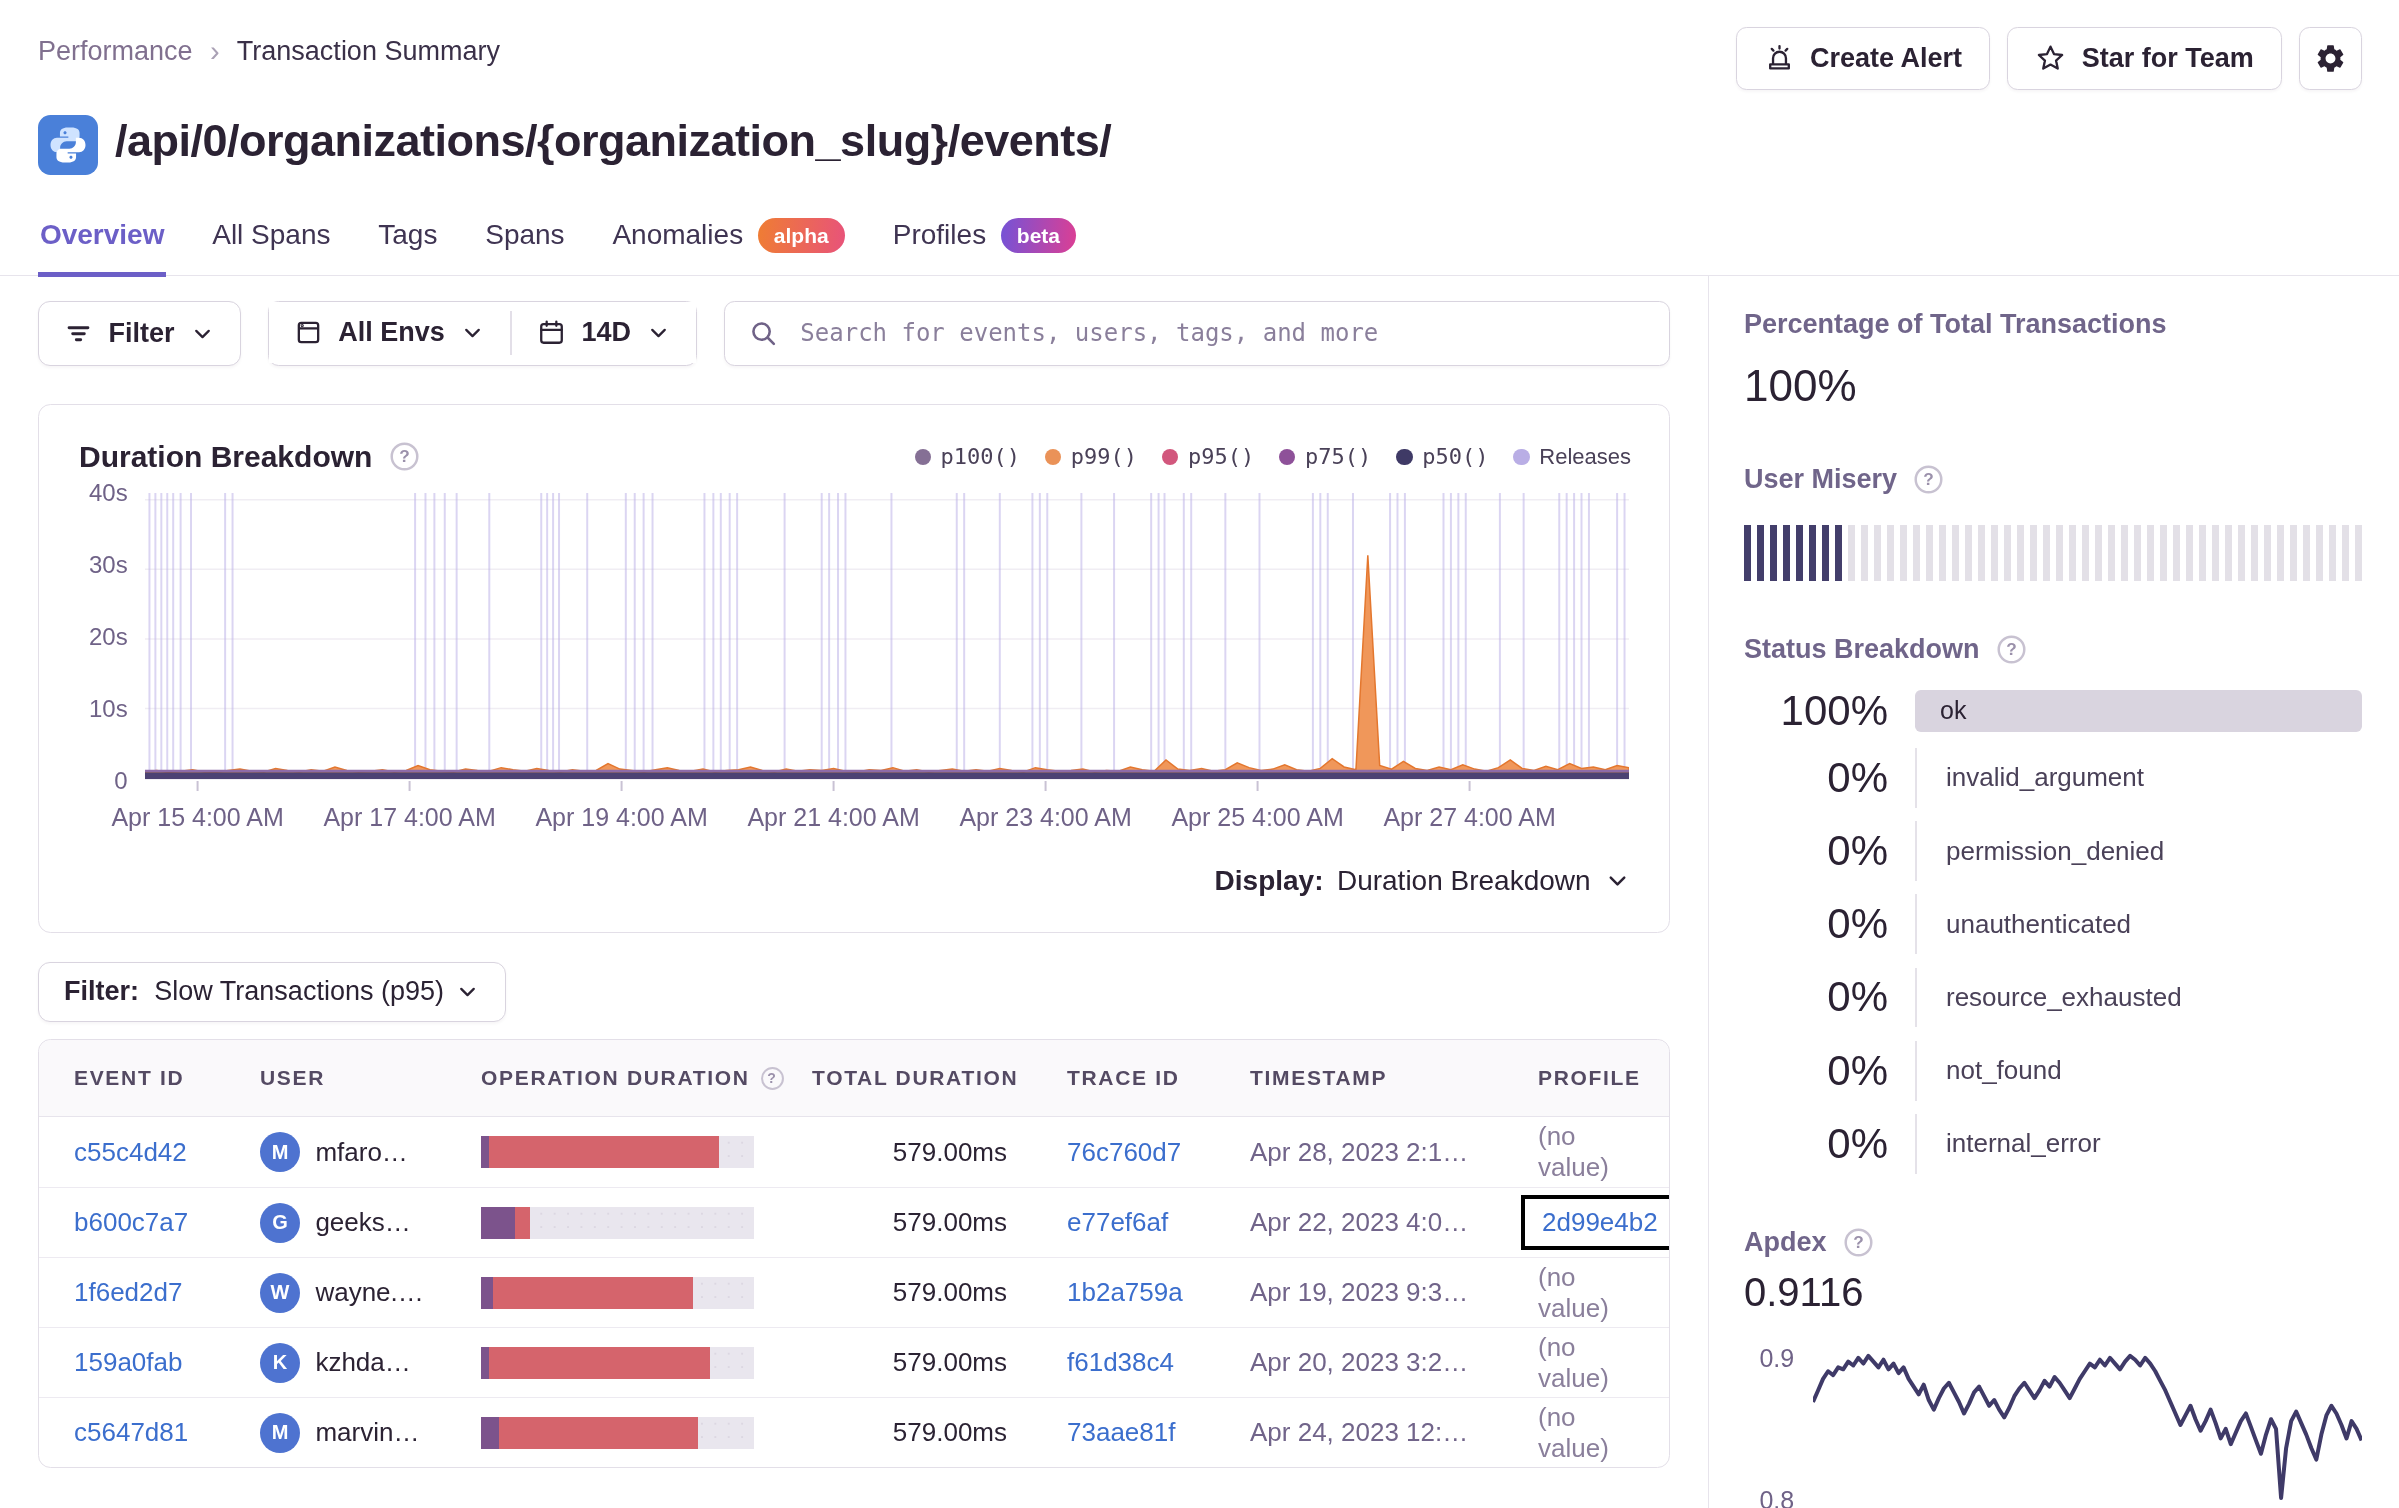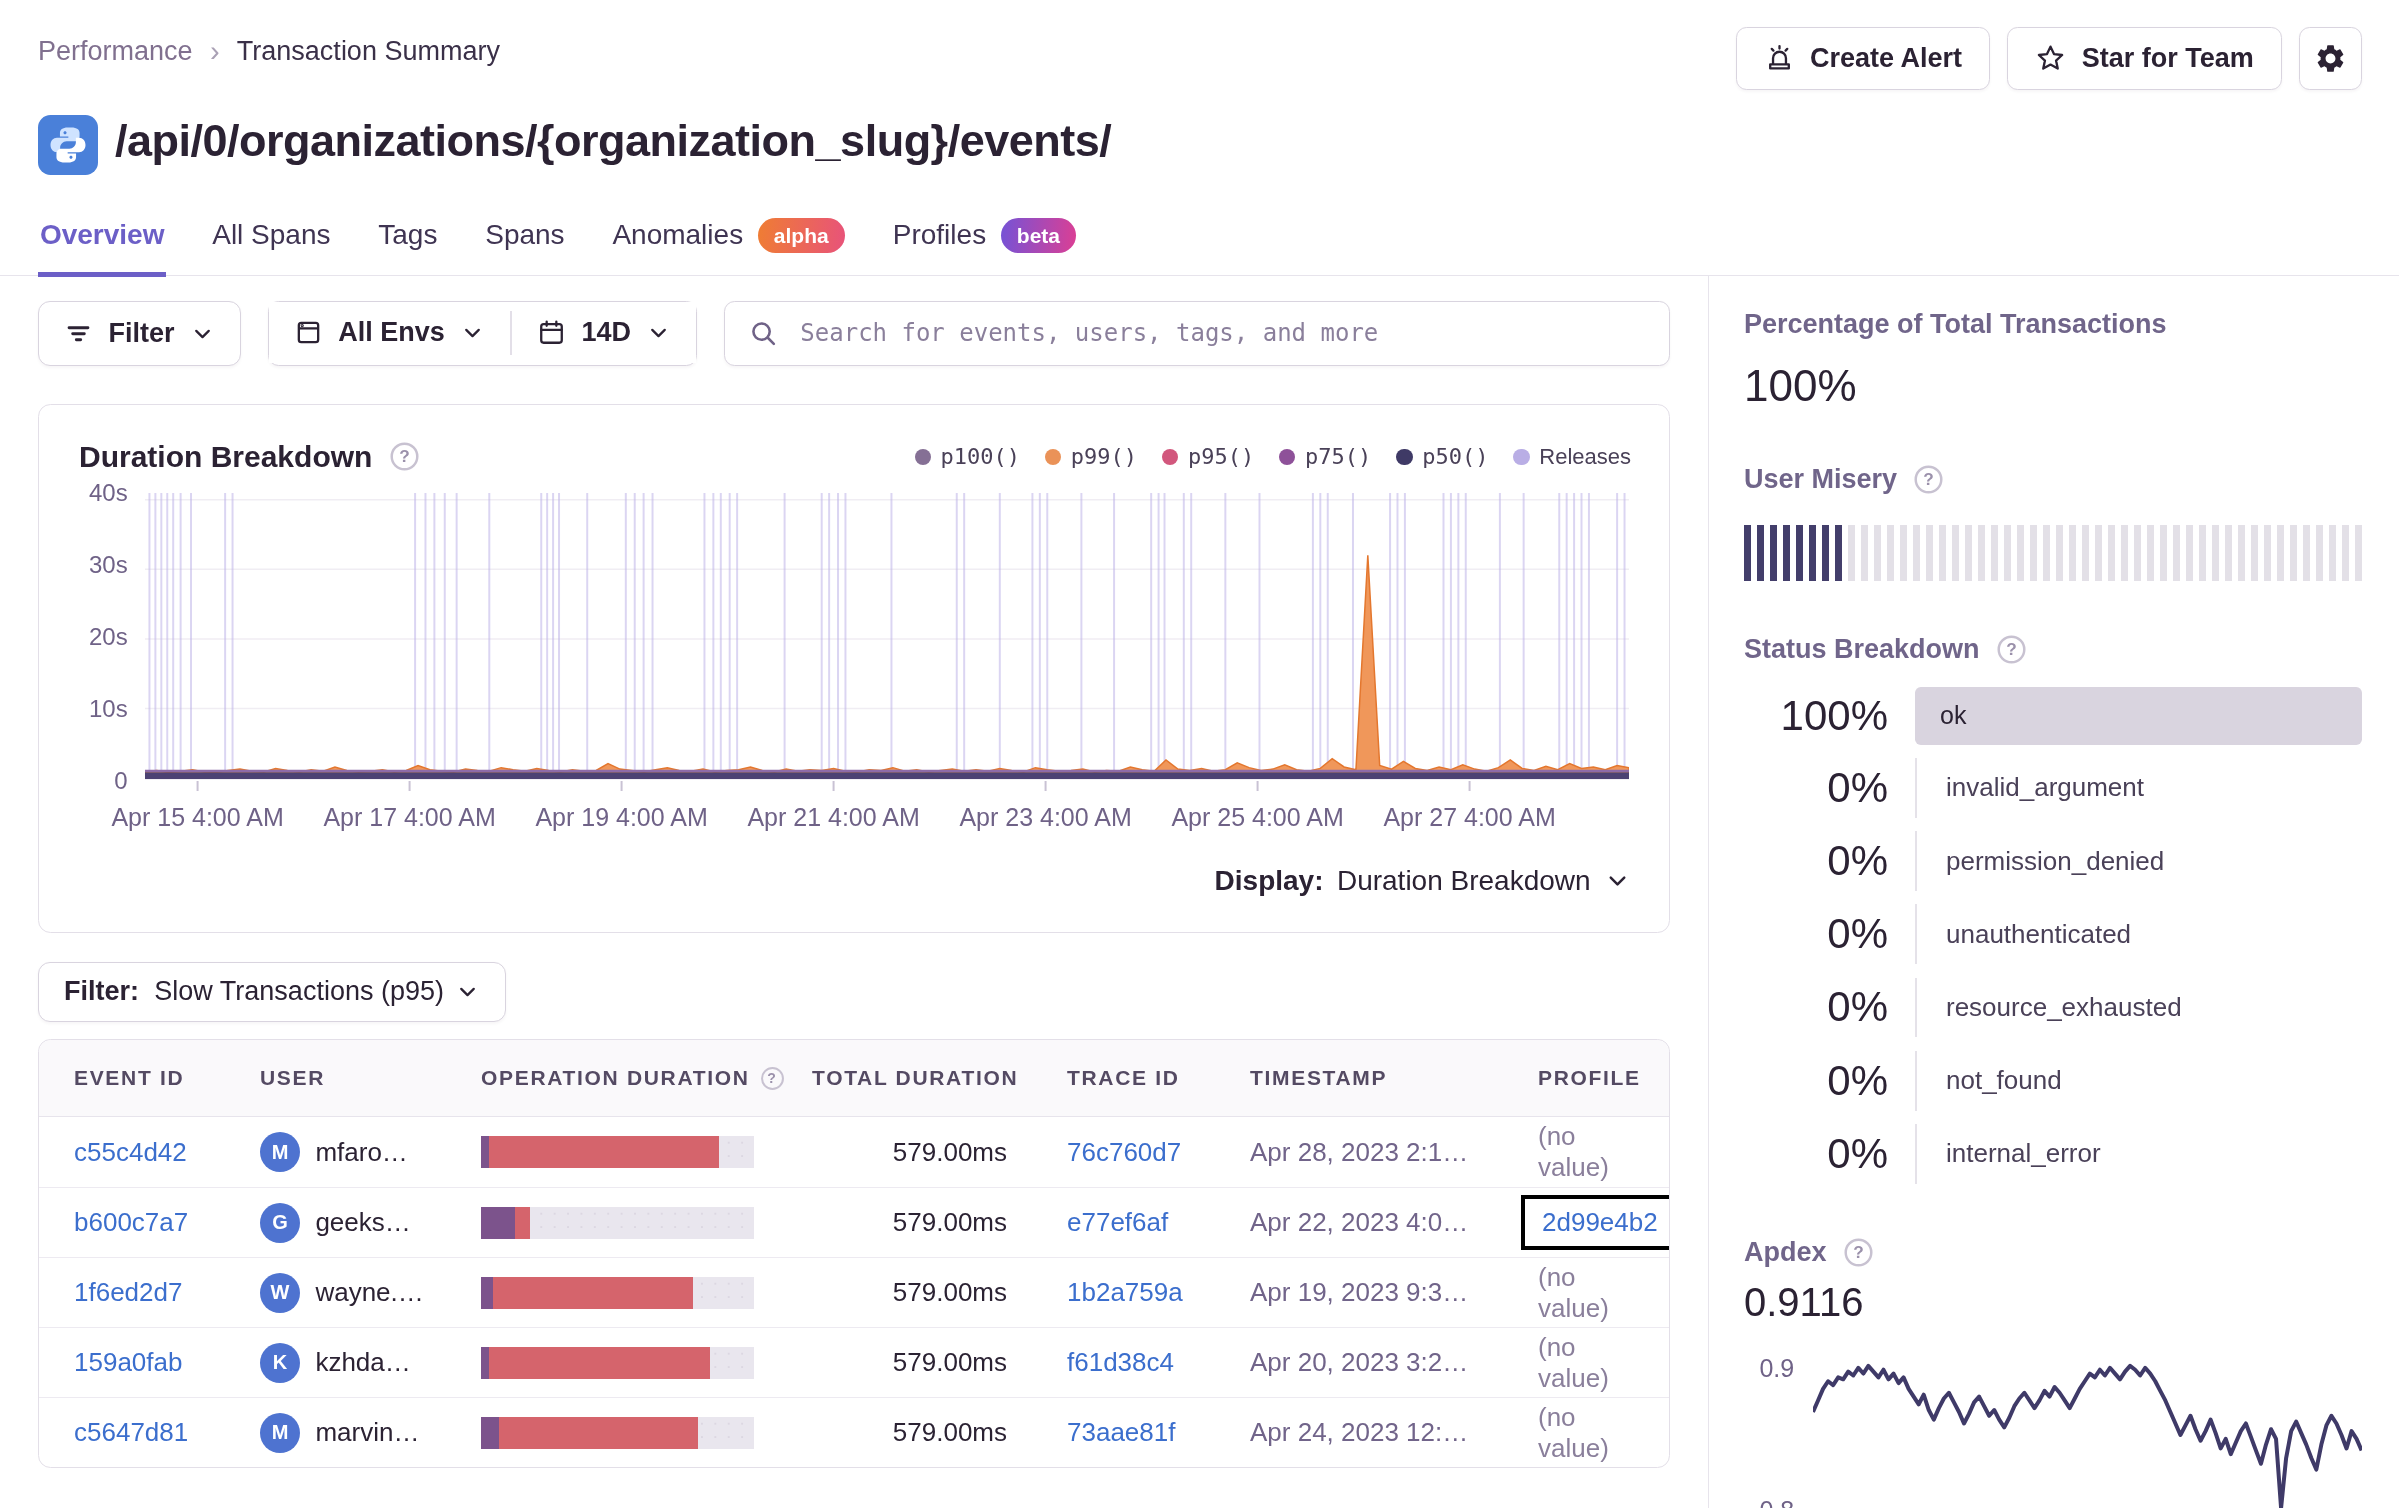--- a/index.html
+++ b/index.html
@@ -117,21 +117,21 @@
   .big-value { font-size:44px; color:#2b2233; }
   .side-section { margin-bottom:52px; }
 
   .misery-bar { display:flex; gap:5.8px; height:56px; margin-top:29px; }
   .misery-tick { flex:1; }
 
   .status-list { margin-top:5.8px; }
   .status-row { display:flex; align-items:center; margin-bottom:13.4px; }
   .status-pct { width:144px; text-align:right; font-size:42px; color:#2b2233; flex:none; }
   .status-bar-wrap { flex:1; margin-left:27px; }
-  .status-bar-ok { background:#d9d4df; border-radius:5.8px; height:58px; display:flex; align-items:center; padding-left:25px; font-size:25px; color:#2b2233; }
+  .status-bar-ok { background:#d9d4df; border-radius:5.8px; height:42px; display:flex; align-items:center; padding-left:25px; font-size:25px; color:#2b2233; }
   .status-zero { border-left:2.9px solid #e5e2e9; padding:14.4px 0 14.4px 29px; font-size:26px; color:#4a4158; }
 
   .apdex-value { font-size:40px; color:#2b2233; margin-bottom:13.4px; }
   .spark { display:flex; gap:13.4px; }
   .spark-labels { position:relative; width:56px; flex:none; font-size:25px; color:#6f6287; }
   .spark-top { position:absolute; top:15.4px; right:5.8px; }
   .spark-bottom { position:absolute; bottom:5.8px; right:5.8px; }
   .spark-plot { flex:1; height:192px; position:relative; }
   .spark-plot svg { position:absolute; inset:0; width:100%; height:100%; }
 

